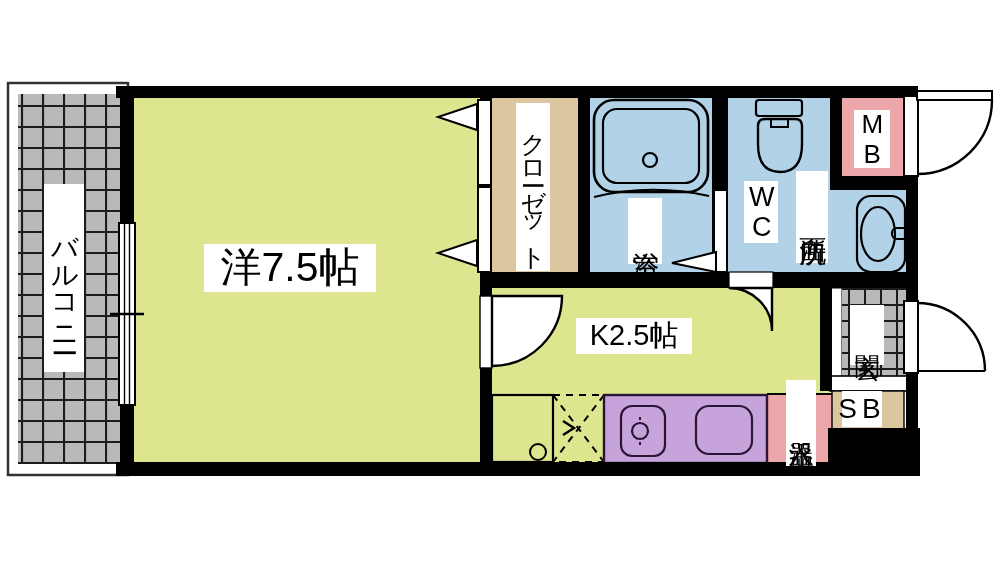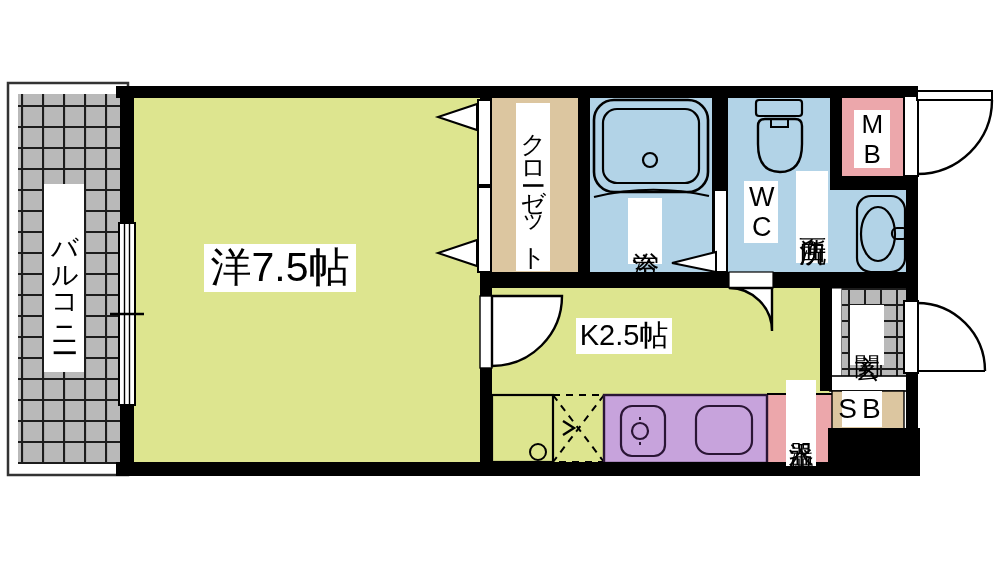--- a/index.html
+++ b/index.html
@@ -149,32 +149,32 @@
 
     <g>
       <rect x="904" y="301" width="14" height="72" fill="#fff" stroke="#000" stroke-width="2"></rect>
       <path d="M917,303 A68,68 0 0 1 985,371" class="ln" stroke-width="2.4"></path>
       <path d="M917,371 H985" class="ln" stroke-width="2"></path>
     </g>
   </svg>
 
   <div class="lbl vlabel" style="left:44px;top:184px;width:40px;height:188px;font-size:27px">バルコニー</div>
 
-  <div class="lbl" style="left:204px;top:244px;width:152px;height:48px;font-size:41px">洋7.5帖</div>
+  <div class="lbl" style="left:204px;top:244px;width:172px;height:48px;font-size:41px">洋7.5帖</div>
 
   <div class="lbl vlabel" style="left:516px;top:103px;width:34px;height:168px;font-size:25px">クローゼット</div>
 
   <div class="lbl vlabel" style="left:628px;top:198px;width:34px;height:66px;font-size:27px">浴室</div>
 
   <div class="lbl vlabel" style="left:744px;top:181px;width:34px;height:62px;font-size:27px">WC</div>
 
   <div class="lbl vlabel" style="left:796px;top:171px;width:32px;height:92px;font-size:27px">洗面所</div>
 
   <div class="lbl vlabel" style="left:854px;top:110px;width:36px;height:58px;font-size:26px">MB</div>
 
-  <div class="lbl" style="left:576px;top:318px;width:96px;height:36px;font-size:29px">K2.5帖</div>
+  <div class="lbl" style="left:576px;top:318px;width:116px;height:36px;font-size:29px">K2.5帖</div>
 
   <div class="lbl vlabel" style="left:850px;top:305px;width:34px;height:60px;font-size:25px">玄関</div>
 
   <div class="lbl" style="left:842px;top:391px;width:40px;height:36px;font-size:28px;letter-spacing:5px">SB</div>
 
   <div class="lbl vlabel" style="left:786px;top:380px;width:30px;height:86px;font-size:25px">温水器</div>
 </div>
 
 </body></html>

